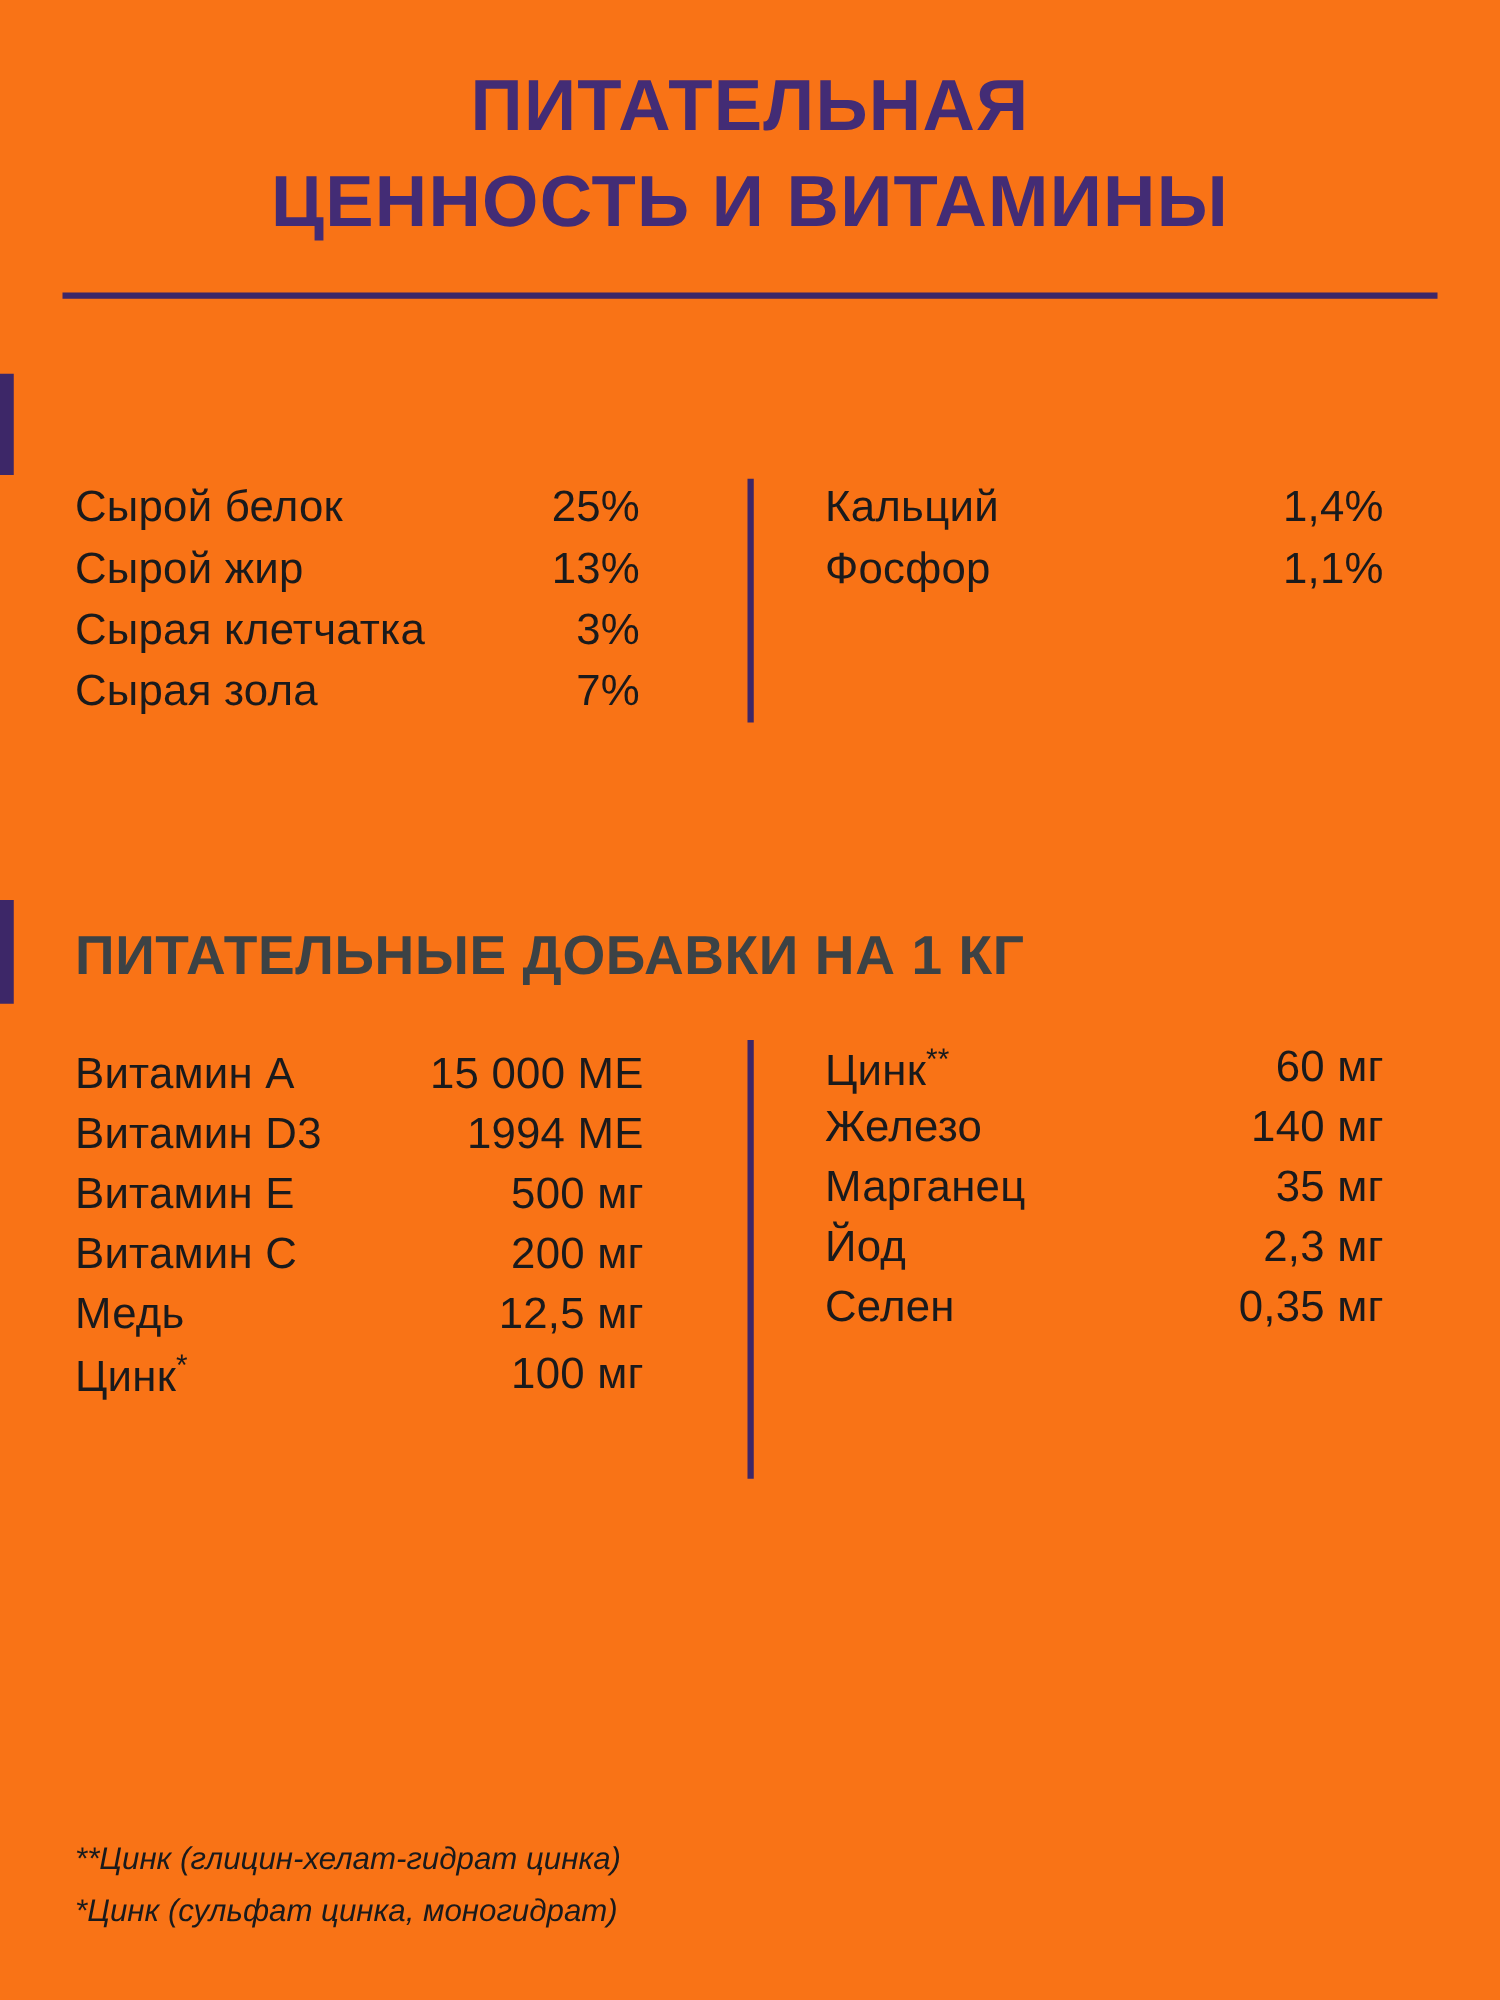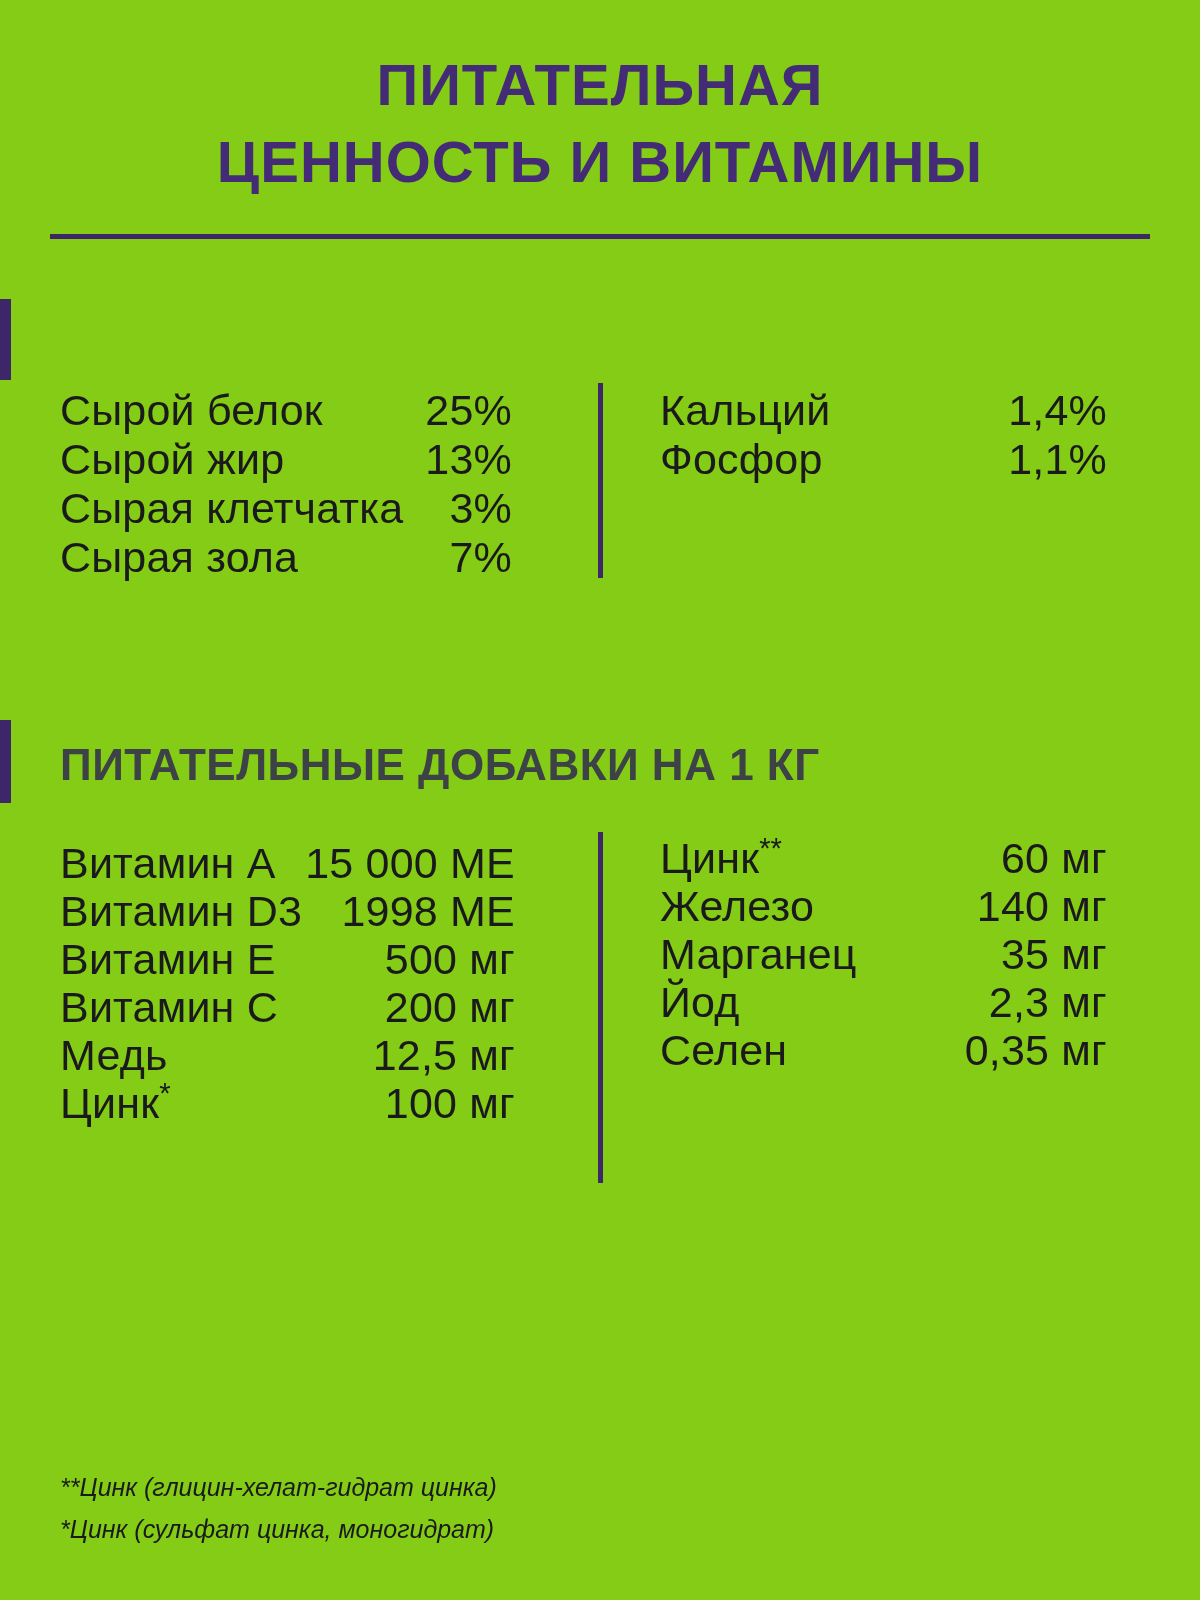--- a/index.html
+++ b/index.html
@@ -7,21 +7,21 @@
     --purple-title: #432c75;
     --heading: #3c4245;
     --text: #1a1a1c;
   }
   * { box-sizing: border-box; }
   html, body { margin: 0; padding: 0; background: #ffffff; }
   .page {
     position: relative;
     width: 1200px;
     height: 1600px;
-    background: #84cc16;
+    background: #f97316;
     font-family: "Liberation Sans", "DejaVu Sans", sans-serif;
     color: var(--text);
     overflow: hidden;
   }
   .title {
     position: absolute;
     top: 46px; left: 0;
     width: 100%;
     text-align: center;
     color: var(--purple-title);
@@ -55,22 +55,21 @@
   .sec-header-1 { top: 301px; }
   .sec-header-2 { top: 719px; margin-top: 21px; }
   .tbl {
     position: absolute;
     display: flex;
     flex-direction: column;
   }
   .row {
     display: flex;
     justify-content: space-between;
-    align-items: center;
-    font-size: 43px;
+    font-size: 35px;
     letter-spacing: 0.2px;
   }
   .s1 .row { height: 49px; }
   .s2 .row { height: 48px; }
   .t1-left  { left: 60px;  top: 386px; width: 452px; }
   .t1-right { left: 660px; top: 386px; width: 447px; }
   .t2-left  { left: 60px;  top: 839px; width: 455px; }
   .t2-right { left: 660px; top: 834px; width: 447px; }
   .lbl { white-space: nowrap; }
   .lbl sup { font-size: 68%; letter-spacing: 0; }
@@ -141,21 +140,21 @@
   <div class="accent-bar bar-2"></div>
   <div class="sec-header sec-header-2">ПИТАТЕЛЬНЫЕ ДОБАВКИ НА 1 КГ</div>
 
   <div class="tbl s2 t2-left">
     <div class="row">
       <span class="lbl"><span>Витамин A</span></span>
       <span class="val">15 000 МЕ</span>
     </div>
     <div class="row">
       <span class="lbl"><span>Витамин D3</span></span>
-      <span class="val">1998 МЕ</span>
+      <span class="val">1994 МЕ</span>
     </div>
     <div class="row">
       <span class="lbl"><span>Витамин E</span></span>
       <span class="val">500 мг</span>
     </div>
     <div class="row">
       <span class="lbl"><span>Витамин C</span></span>
       <span class="val">200 мг</span>
     </div>
     <div class="row">

